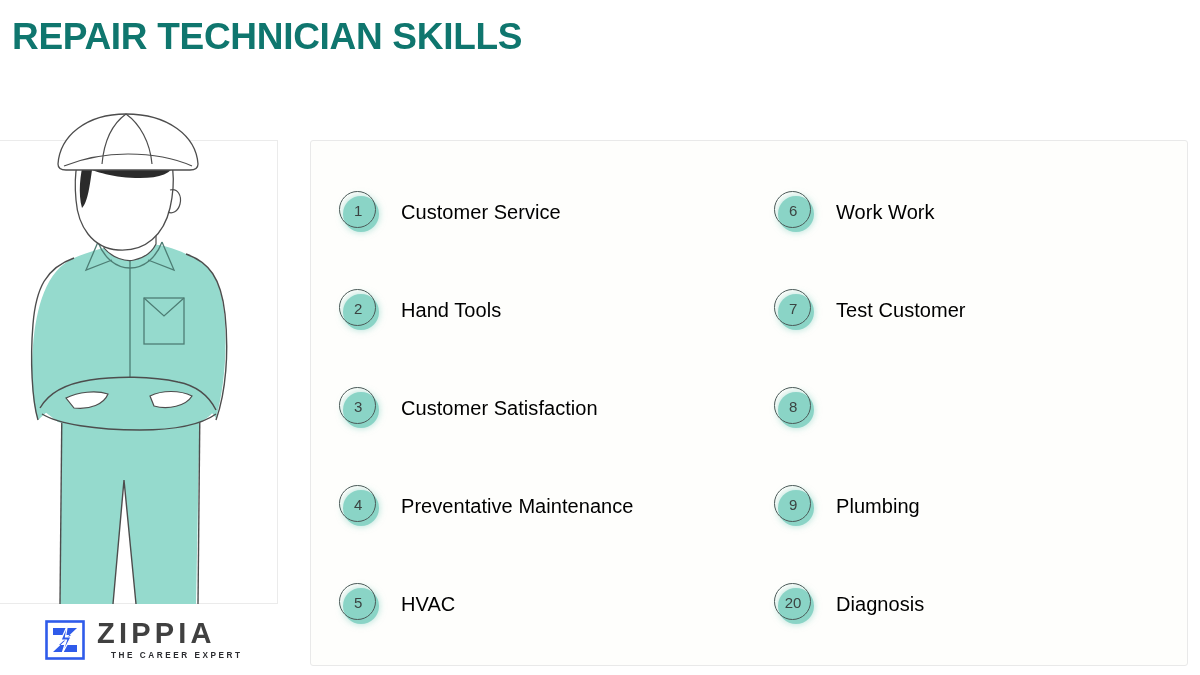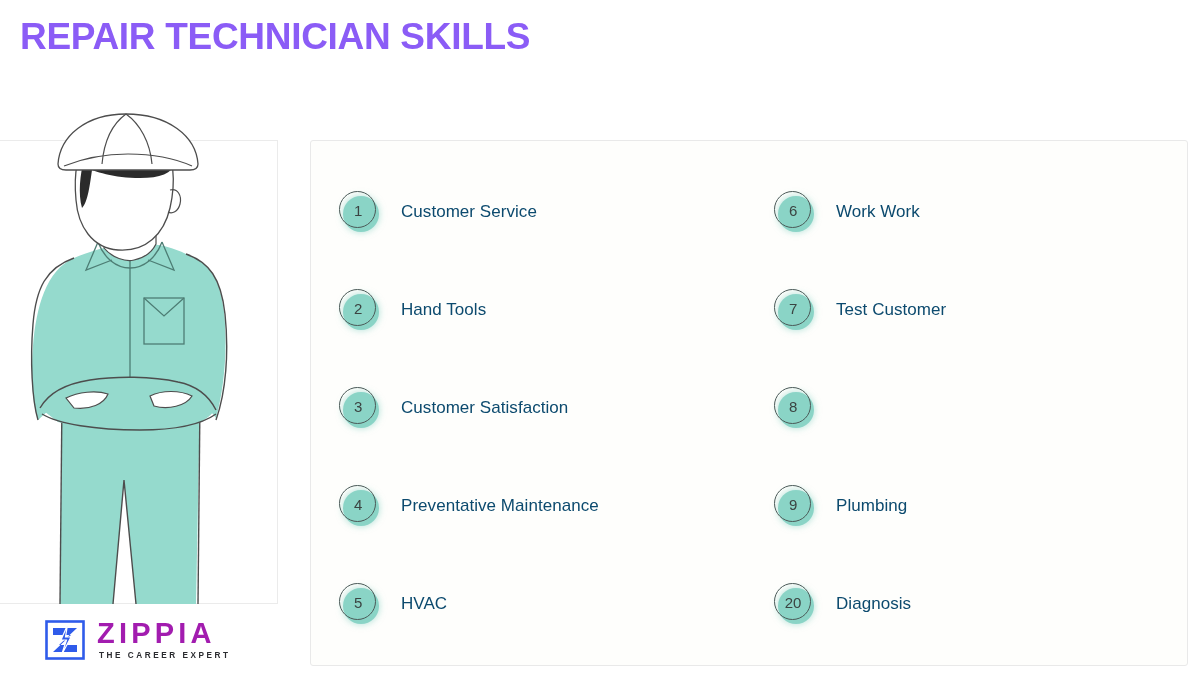--- a/index.html
+++ b/index.html
@@ -16,23 +16,22 @@
   }
 
   
   .page-title {
     position: absolute;
     left: 12px;
     top: 16px;
     font-size: 37px;
     font-weight: bold;
     letter-spacing: -0.3px;
-    color: #8b5cf6;
+    color: #0f766e;
     white-space: nowrap;
-    margin-left: 8px;
   }
 
   
   .left-panel {
     position: absolute;
     left: 0px;
     top: 140px;
     width: 278px;
     height: 464px;
     background: #ffffff;
@@ -72,31 +71,31 @@
   }
   .logo-text-wrap {
     display: flex;
     flex-direction: column;
     justify-content: center;
   }
   .logo-word {
     font-size: 29px;
     font-weight: bold;
     letter-spacing: 4.2px;
-    color: #a21caf;
+    color: #404040;
     line-height: 1;
   }
   .logo-tag {
     font-size: 8.2px;
     font-weight: bold;
     letter-spacing: 2.55px;
     color: #2a2b2f;
     line-height: 1;
     margin-top: 4px;
-    margin-left: 2px;
+    margin-left: 14px;
   }
 
   
   .skills-panel {
     position: absolute;
     left: 310px;
     top: 140px;
     width: 878px;
     height: 526px;
     background: #fefefc;
@@ -157,22 +156,22 @@
     width: 38px;
     height: 38px;
     display: flex;
     align-items: center;
     justify-content: center;
     font-size: 15px;
     color: #3b4442;
     letter-spacing: -0.2px;
   }
   .skill-label {
-    font-size: 17px;
-    color: #0c4a6e;
+    font-size: 20px;
+    color: #000000;
     white-space: nowrap;
     letter-spacing: 0.05px;
   }
 </style>
 </head>
 <body>
 
 <div class="page-title">REPAIR TECHNICIAN SKILLS</div>
 
 <div class="left-panel"></div>

